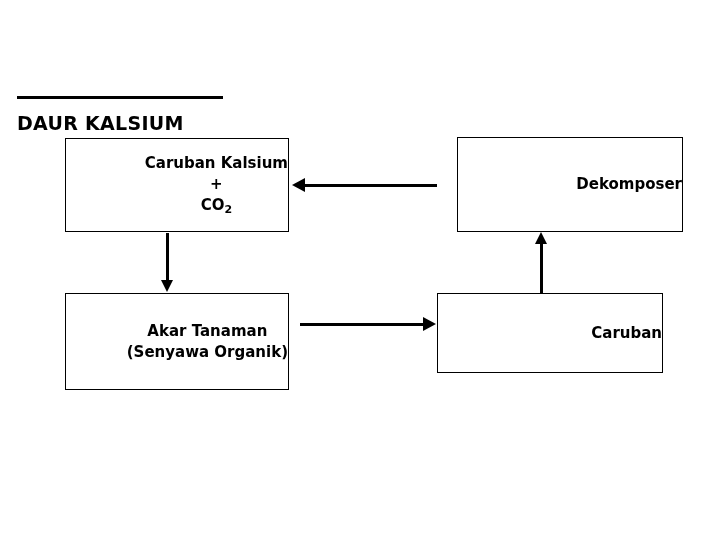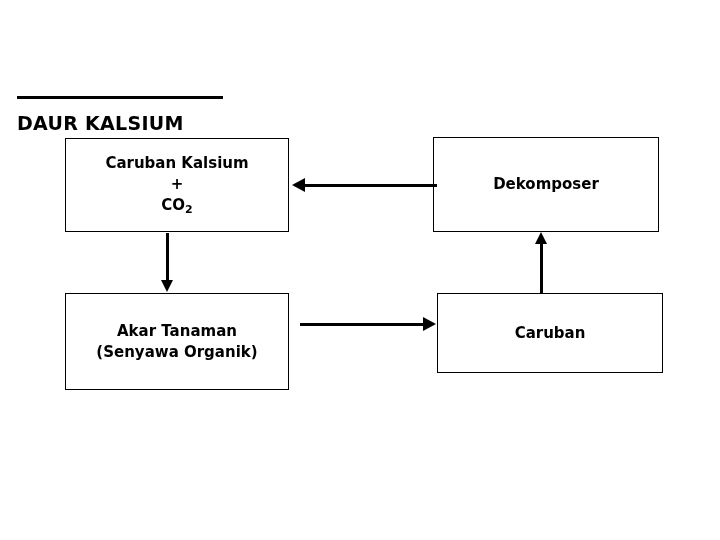--- a/index.html
+++ b/index.html
@@ -39,30 +39,30 @@
   }
 
   
   .node-box {
     position: absolute;
     box-sizing: border-box;
     border: 1px solid #000000;
     background: #ffffff;
     display: flex;
     align-items: center;
-    justify-content: center;
+    justify-content: flex-end;
     text-align: center;
     font-weight: bold;
     font-size: 15px;
     line-height: 21px;
   }
   .node-box .node-label { display: block; }
 
   #box-caruban  { left: 65px;  top: 138px; width: 224px; height: 94px; }
-  #box-dekomposer { left: 433px; top: 137px; width: 226px; height: 95px; }
+  #box-dekomposer { left: 457px; top: 137px; width: 226px; height: 95px; }
   #box-akar     { left: 65px;  top: 293px; width: 224px; height: 97px; }
   #box-konsumen { left: 437px; top: 293px; width: 226px; height: 80px; }
 
   #box-caruban .stack-line-1 { display: block; }
   #box-caruban .stack-line-2 { display: block; }
   #box-caruban .stack-line-3 { display: block; }
   #box-caruban sub {
     font-size: 11px;
     vertical-align: baseline;
     position: relative;

